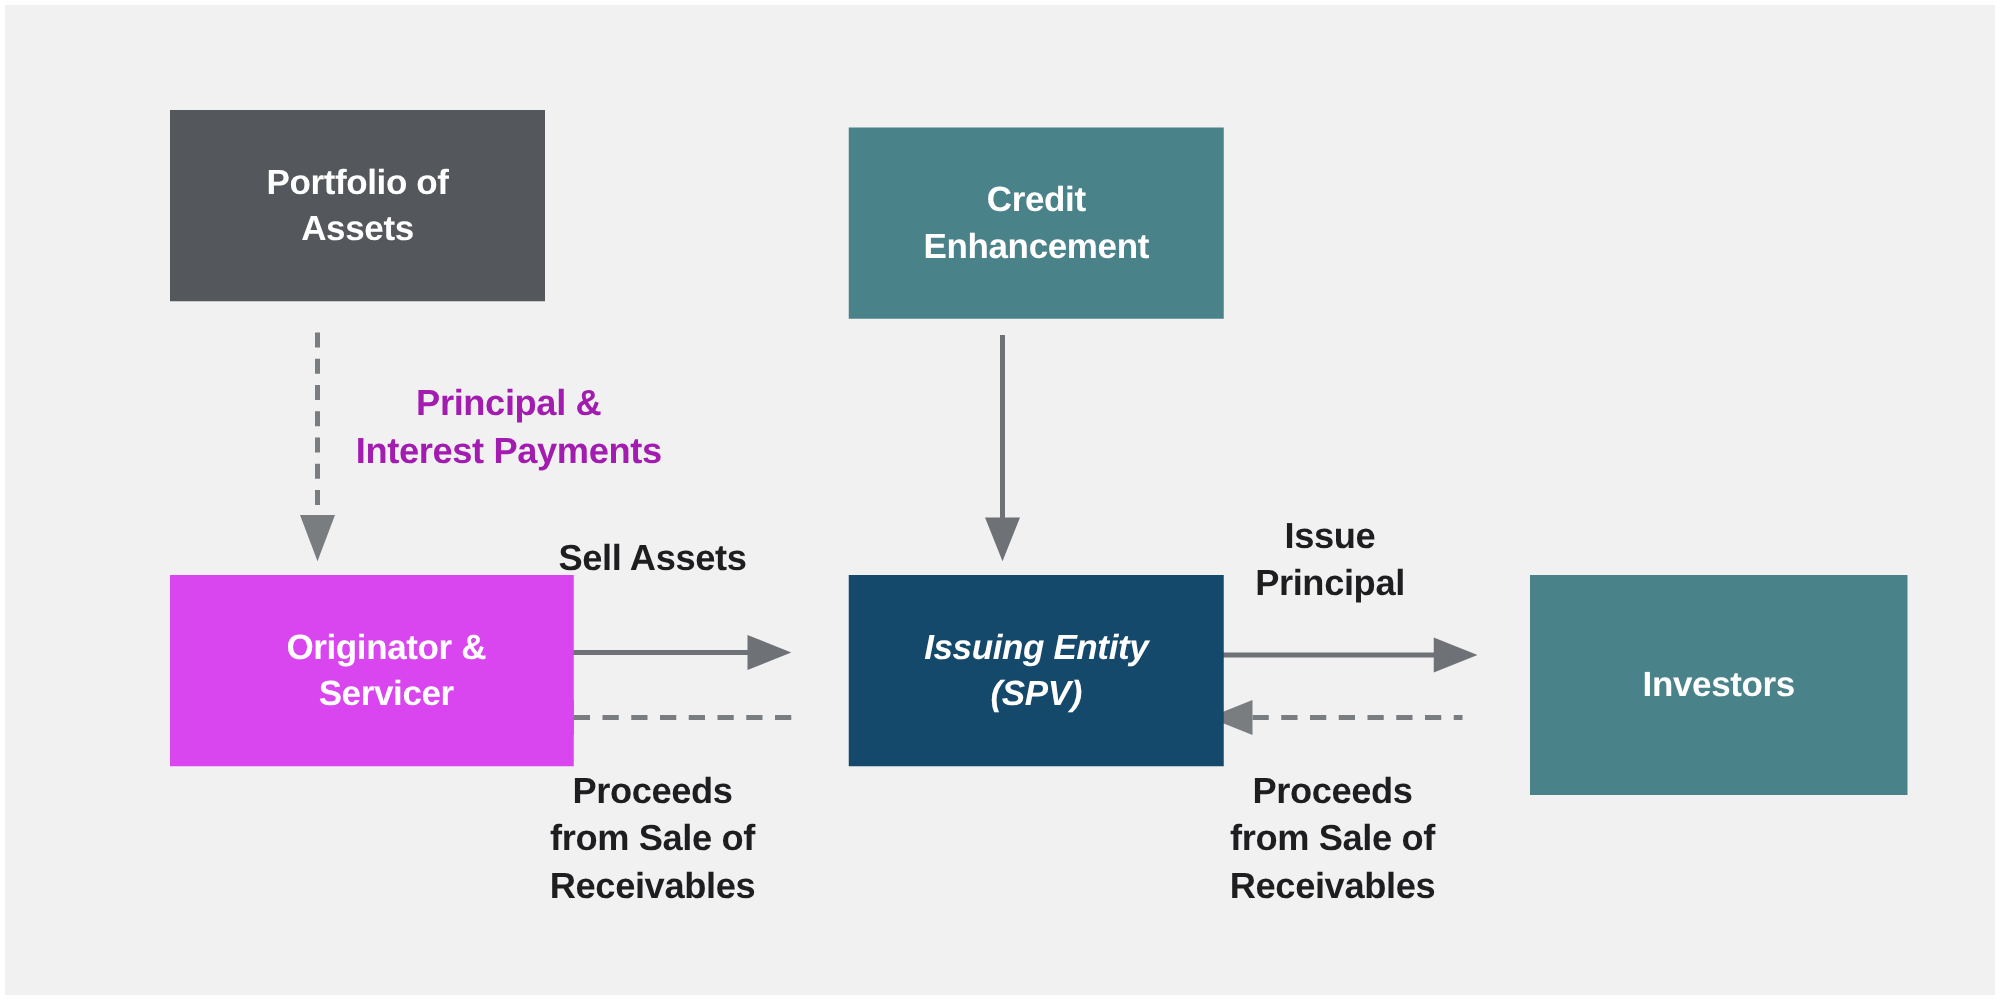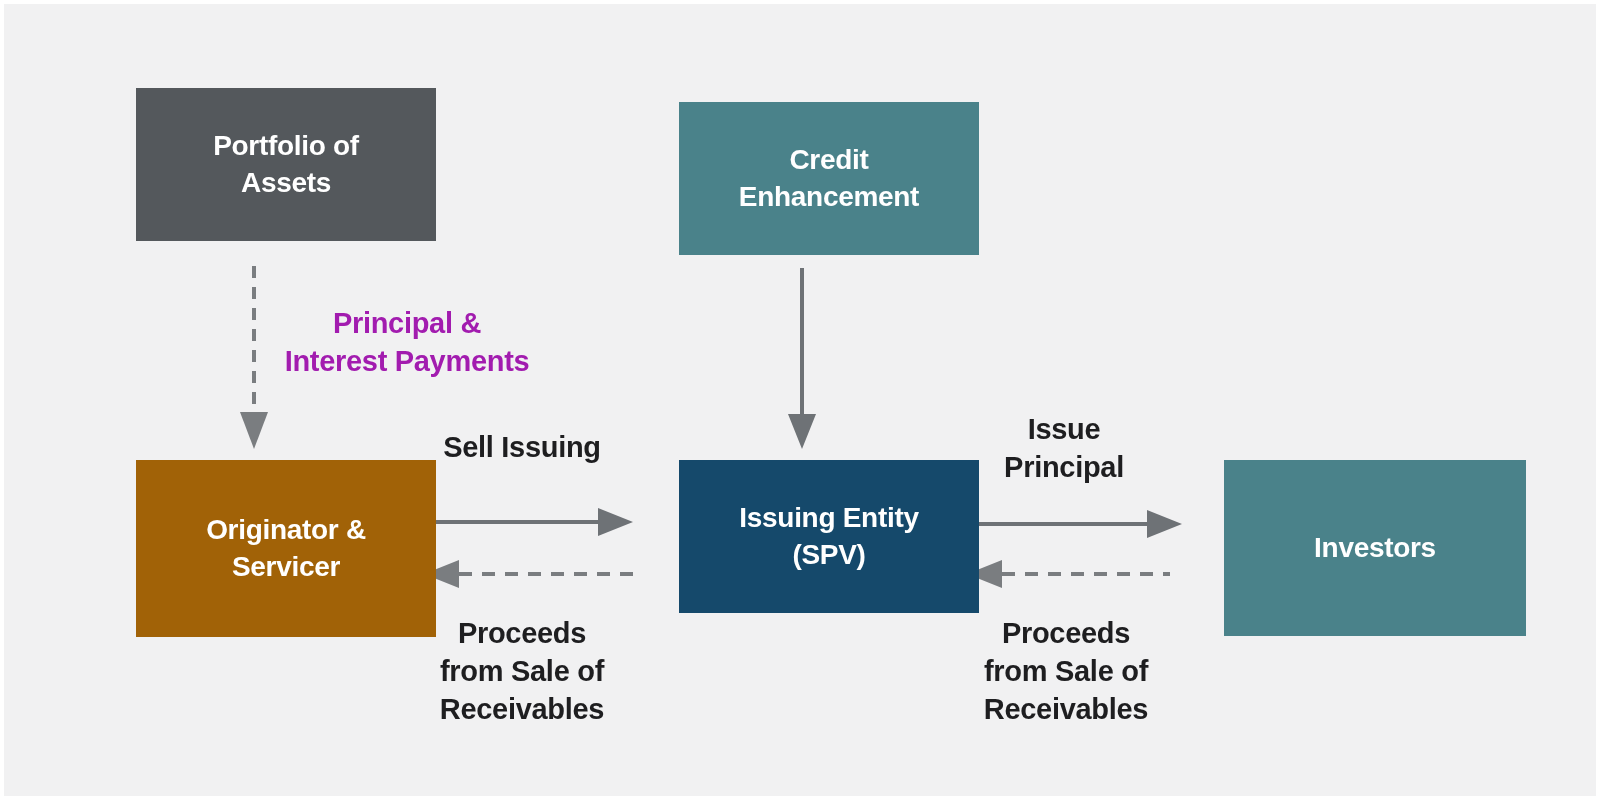--- a/index.html
+++ b/index.html
@@ -73,38 +73,38 @@
   <div class="node" style="left: 104px; top: 84px; width: 300px; height: 153px; background: rgb(84, 88, 92);">
     <span>Portfolio of
 Assets</span>
   </div>
 
   <div class="node" style="left: 647px; top: 98px; width: 300px; height: 153px; background: rgb(74, 130, 138);">
     <span>Credit
 Enhancement</span>
   </div>
 
-  <div class="node" style="left: 104px; top: 456px; width: 300px; height: 177px; background: #a16207;">
+  <div class="node" style="left: 104px; top: 456px; width: 300px; height: 153px; background: #d946ef; padding-left: 23px;">
     <span>Originator &amp;
 Servicer</span>
   </div>
 
-  <div class="node" style="left: 647px; top: 456px; width: 300px; height: 153px; background: rgb(21, 73, 107);">
+  <div class="node" style="left: 647px; top: 456px; width: 300px; height: 153px; background: rgb(21, 73, 107); font-style: italic;">
     <span>Issuing Entity
 (SPV)</span>
   </div>
 
   <div class="node" style="left: 1192px; top: 456px; width: 302px; height: 176px; background: rgb(74, 130, 138);">
     <span>Investors</span>
   </div>
 
   <div class="edge-label" style="left: 403px; top: 300px; color: #a21caf;">Principal &amp;
 Interest Payments</div>
 
-  <div class="edge-label" style="left: 518px; top: 424px; color: rgb(30, 30, 32);">Sell Issuing</div>
+  <div class="edge-label" style="left: 518px; top: 424px; color: rgb(30, 30, 32);">Sell Assets</div>
 
   <div class="edge-label" style="left: 518px; top: 610px; color: rgb(30, 30, 32);">Proceeds
 from Sale of
 Receivables</div>
 
   <div class="edge-label" style="left: 1060px; top: 406px; color: rgb(30, 30, 32);">Issue
 Principal</div>
 
   <div class="edge-label" style="left: 1062px; top: 610px; color: rgb(30, 30, 32);">Proceeds
 from Sale of

